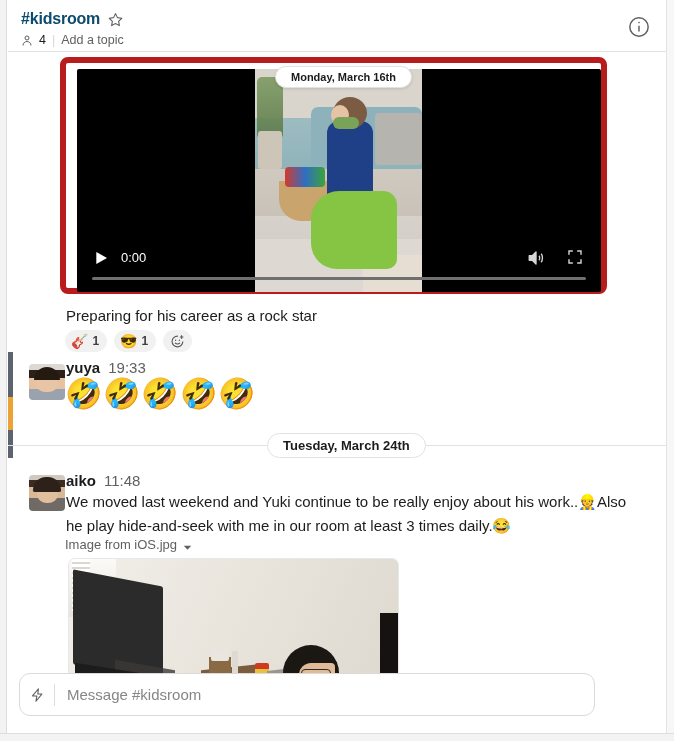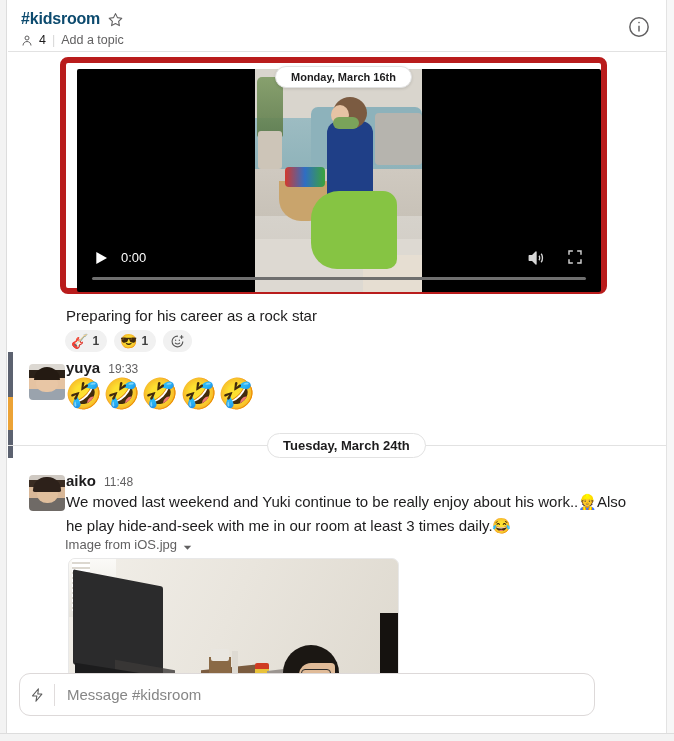--- a/index.html
+++ b/index.html
@@ -127,21 +127,21 @@
   .avatar-yuya::after {
     content:""; position:absolute; left:7px; top:11px; width:22px; height:17px;
     background:#e8c6a5; border-radius:50% 50% 45% 45%;
   }
   .avatar-yuya::before {
     content:""; position:absolute; left:5px; top:3px; width:26px; height:13px;
     background:#241a12; border-radius:13px 13px 0 0; z-index:2;
   }
   .msg-head { position:absolute; left:58px; top:2px; display:flex; align-items:baseline; gap:8px; }
   .msg-author { font-size:15px; font-weight:bold; color:#1d1c1d; cursor:pointer; }
-  .msg-time { font-size:12px; color:#616061; cursor:pointer; }
+  .msg-time { font-size:15px; color:#616061; cursor:pointer; }
   .jumbo-emoji-row { position:absolute; left:57px; top:20px; display:flex; gap:1px; }
   .jumbo-emoji { font-size:30px; line-height:34px; }
 
   
   .date-divider { position:absolute; left:0; top:393px; width:658px; height:1px; background:#e2e2e2; }
   .date-pill {
     position:absolute; left:259px; top:381px; z-index:3;
     background:#ffffff; border:1px solid #e2e2e2; border-radius:24px;
     padding:4px 15px; font-size:13px; font-weight:bold; color:#1d1c1d;
     cursor:pointer; white-space:nowrap;

